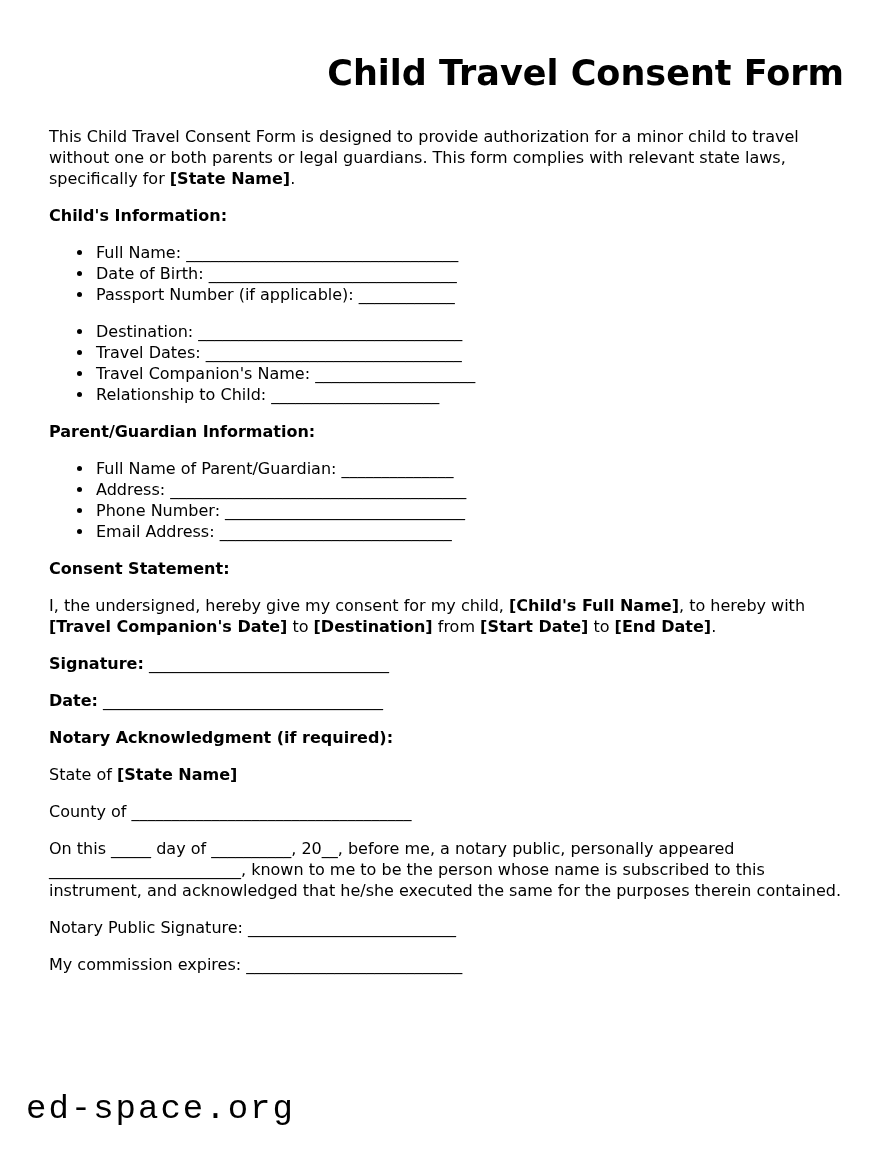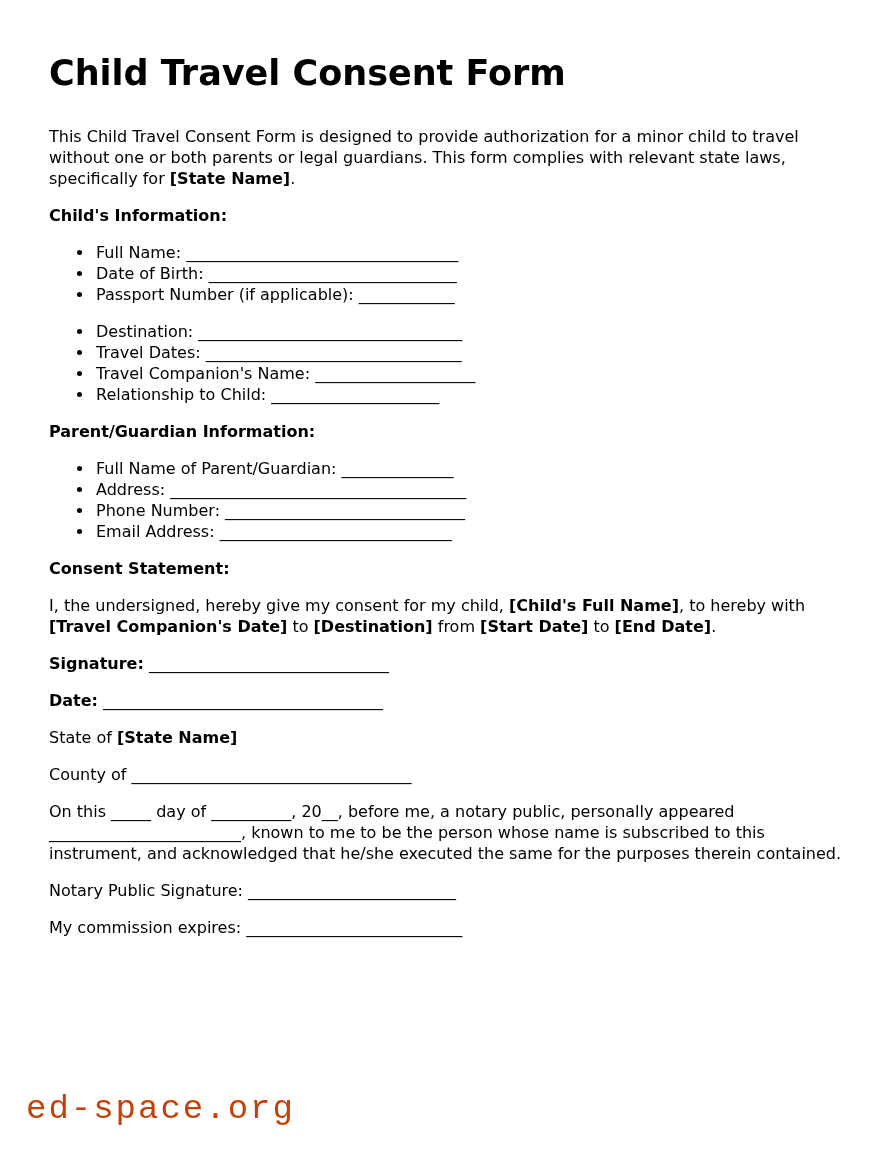--- a/index.html
+++ b/index.html
@@ -18,20 +18,21 @@
   }
   .page {
     padding: 52px 48px 0 49px;
   }
   h1.doc-title {
     font-size: 35px;
     line-height: 42px;
     font-weight: bold;
     margin: 0 0 32px 0;
     letter-spacing: 0px;
+    text-align: right;
   }
   p.para, h2.sec-heading, ul.blank-list {
     margin: 16px 0;
     line-height: 21px;
   }
   h2.sec-heading {
     font-size: 16px;
     font-weight: bold;
   }
   ul.blank-list {
@@ -44,21 +45,21 @@
   }
   strong { font-weight: bold; }
   .watermark {
     position: absolute;
     left: 26px;
     top: 1089px;
     font-family: "Liberation Mono", "DejaVu Sans Mono", monospace;
     font-size: 34px;
     line-height: 40px;
     letter-spacing: 2px;
-    color: #c2410c;
+    color: #000000;
   }
 </style>
 </head>
 <body>
 
 <main class="page">
 
   <h1 class="doc-title">Child Travel Consent Form</h1>
 
   <p class="para"><span>This Child Travel Consent Form is designed to provide authorization for a minor child to travel without one or both parents or legal guardians. This form complies with relevant state laws, specifically for </span><strong>[State Name]</strong><span>.</span></p>
@@ -85,20 +86,21 @@
     <li>Email Address: _____________________________</li>
   </ul>
 
   <h2 class="sec-heading">Consent Statement:</h2>
   <p class="para"><span>I, the undersigned, hereby give my consent for my child, </span><strong>[Child's Full Name]</strong><span>, to hereby with </span><strong>[Travel Companion's Date]</strong><span> to </span><strong>[Destination]</strong><span> from </span><strong>[Start Date]</strong><span> to </span><strong>[End Date]</strong><span>.</span></p>
 
   <p class="para"><strong>Signature:</strong><span> ______________________________</span></p>
 
   <p class="para"><strong>Date:</strong><span> ___________________________________</span></p>
 
+  <h2 class="sec-heading">Notary Acknowledgment (if required):</h2>
 
   <p class="para"><span>State of </span><strong>[State Name]</strong></p>
 
   <p class="para">County of ___________________________________</p>
 
   <p class="para">On this _____ day of __________, 20__, before me, a notary public, personally appeared ________________________, known to me to be the person whose name is subscribed to this instrument, and acknowledged that he/she executed the same for the purposes therein contained.</p>
 
   <p class="para">Notary Public Signature: __________________________</p>
 
   <p class="para">My commission expires: ___________________________</p>

